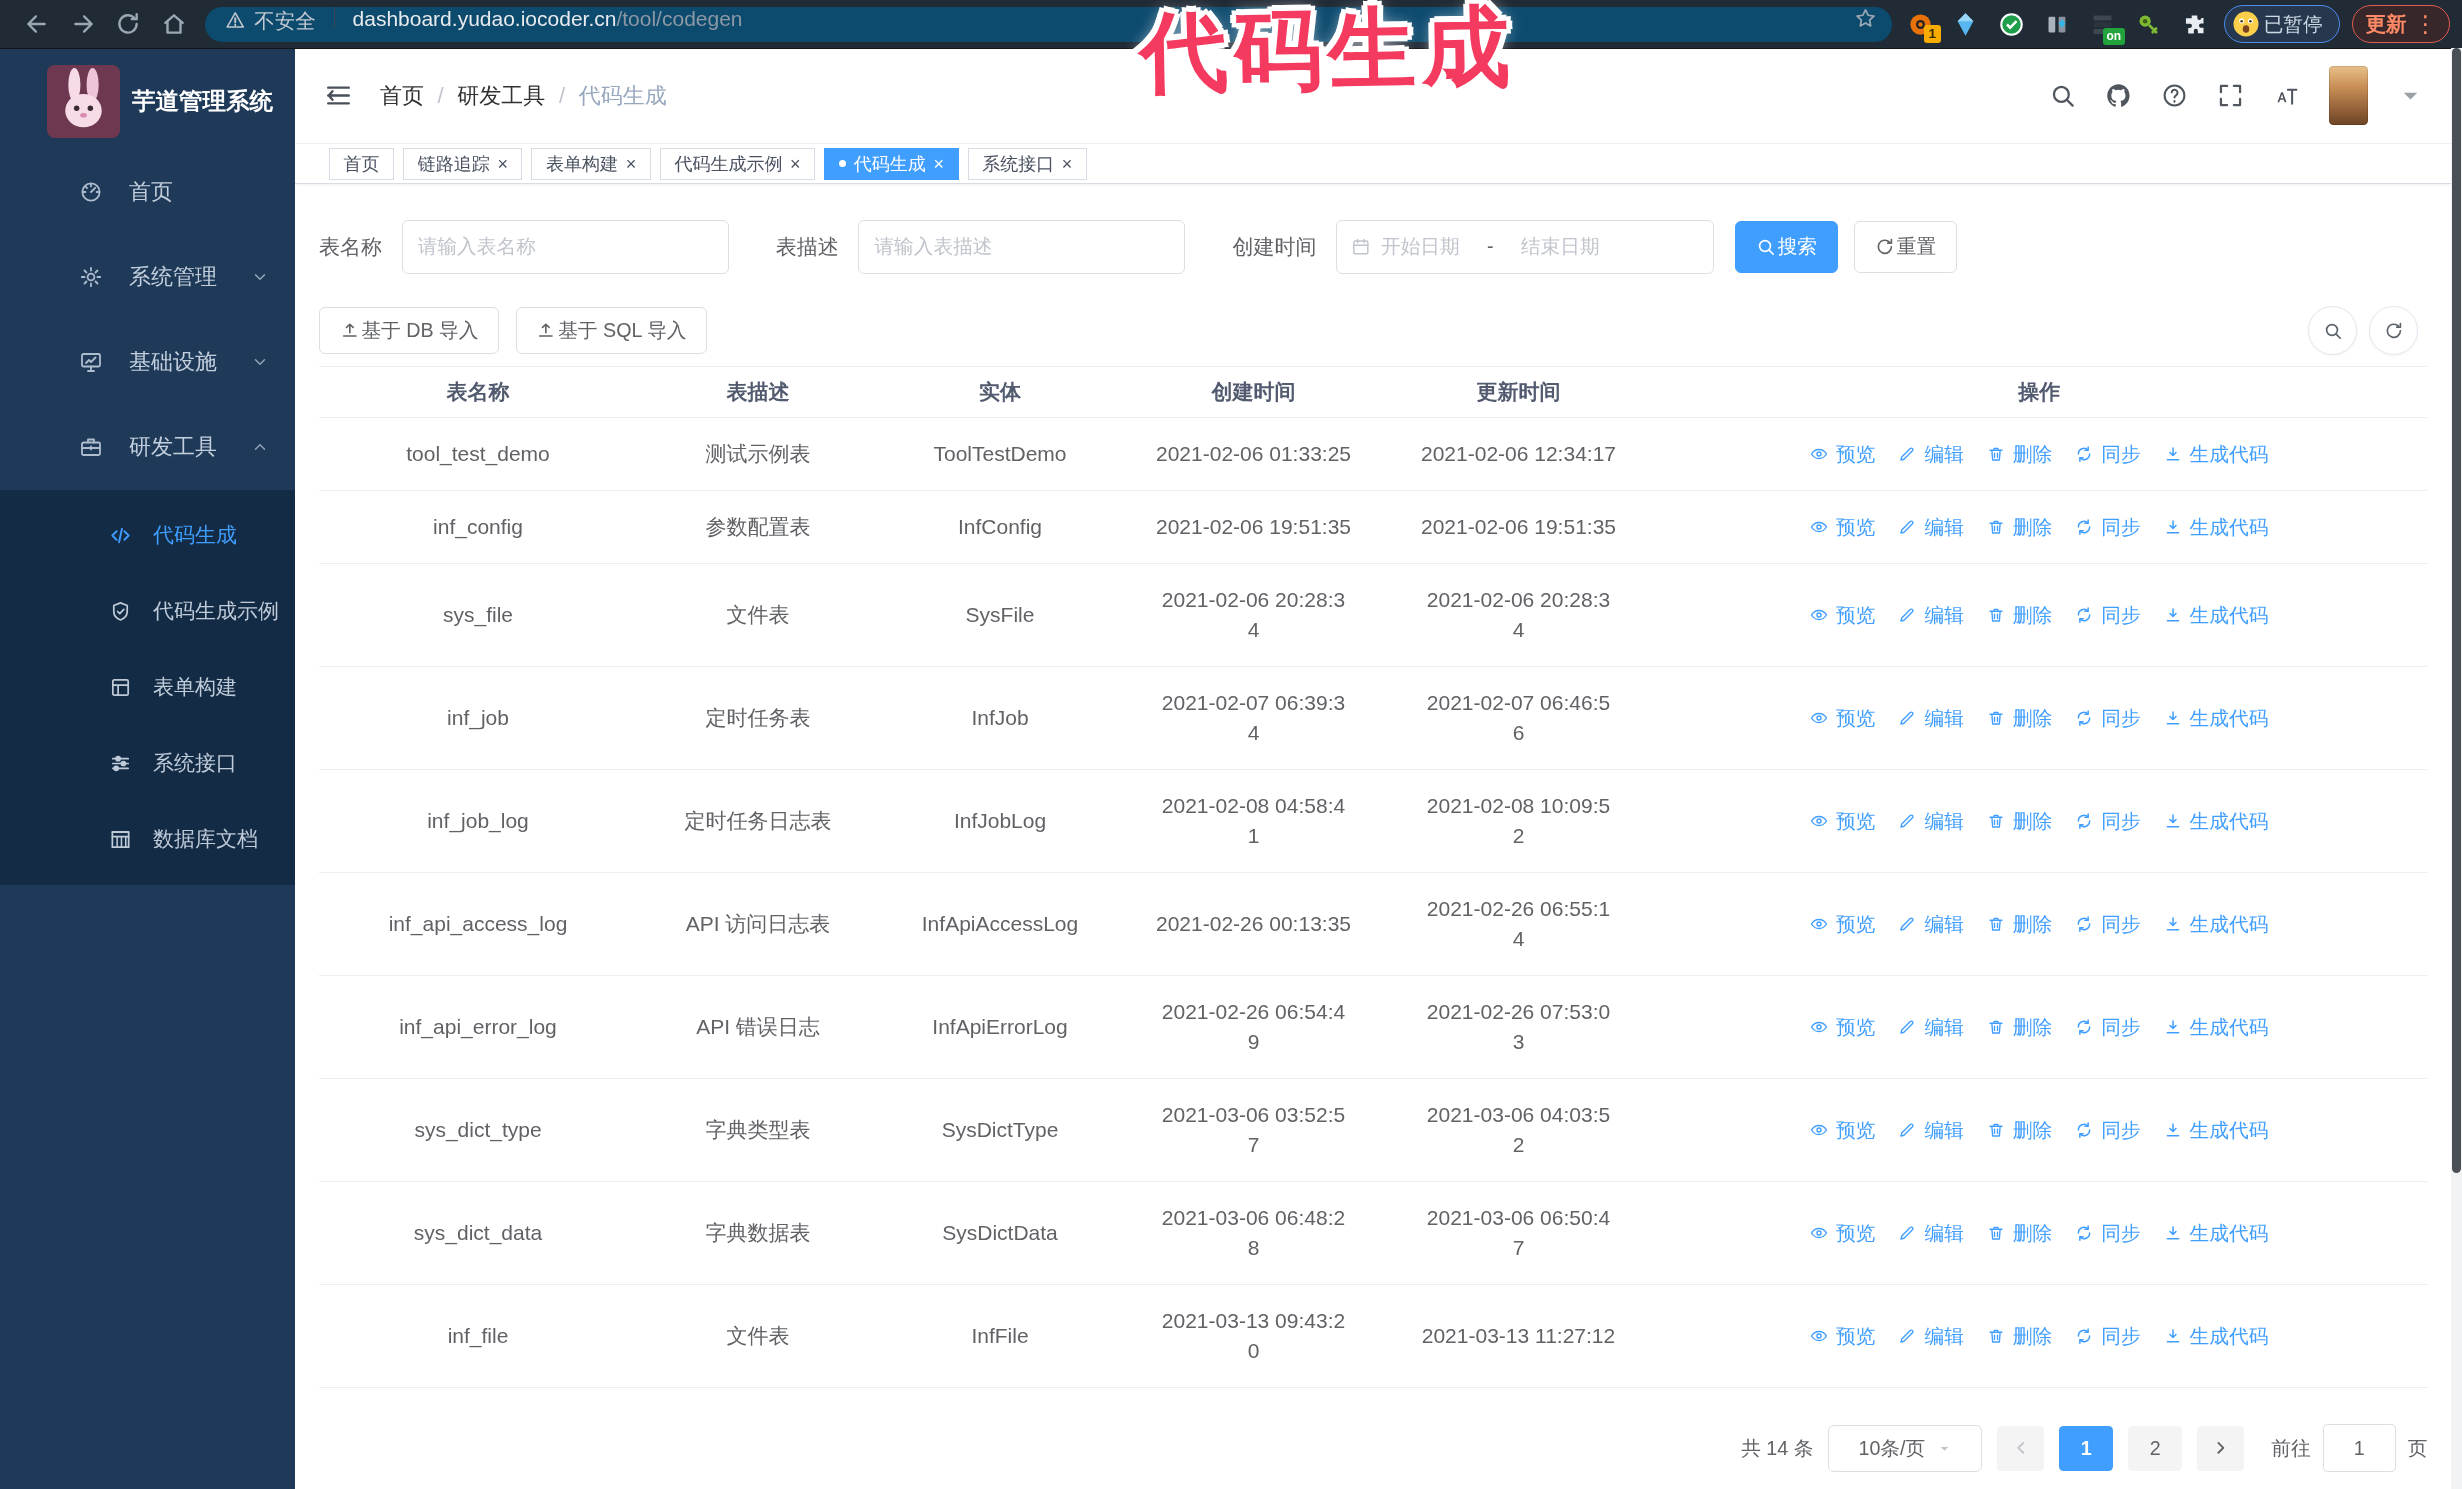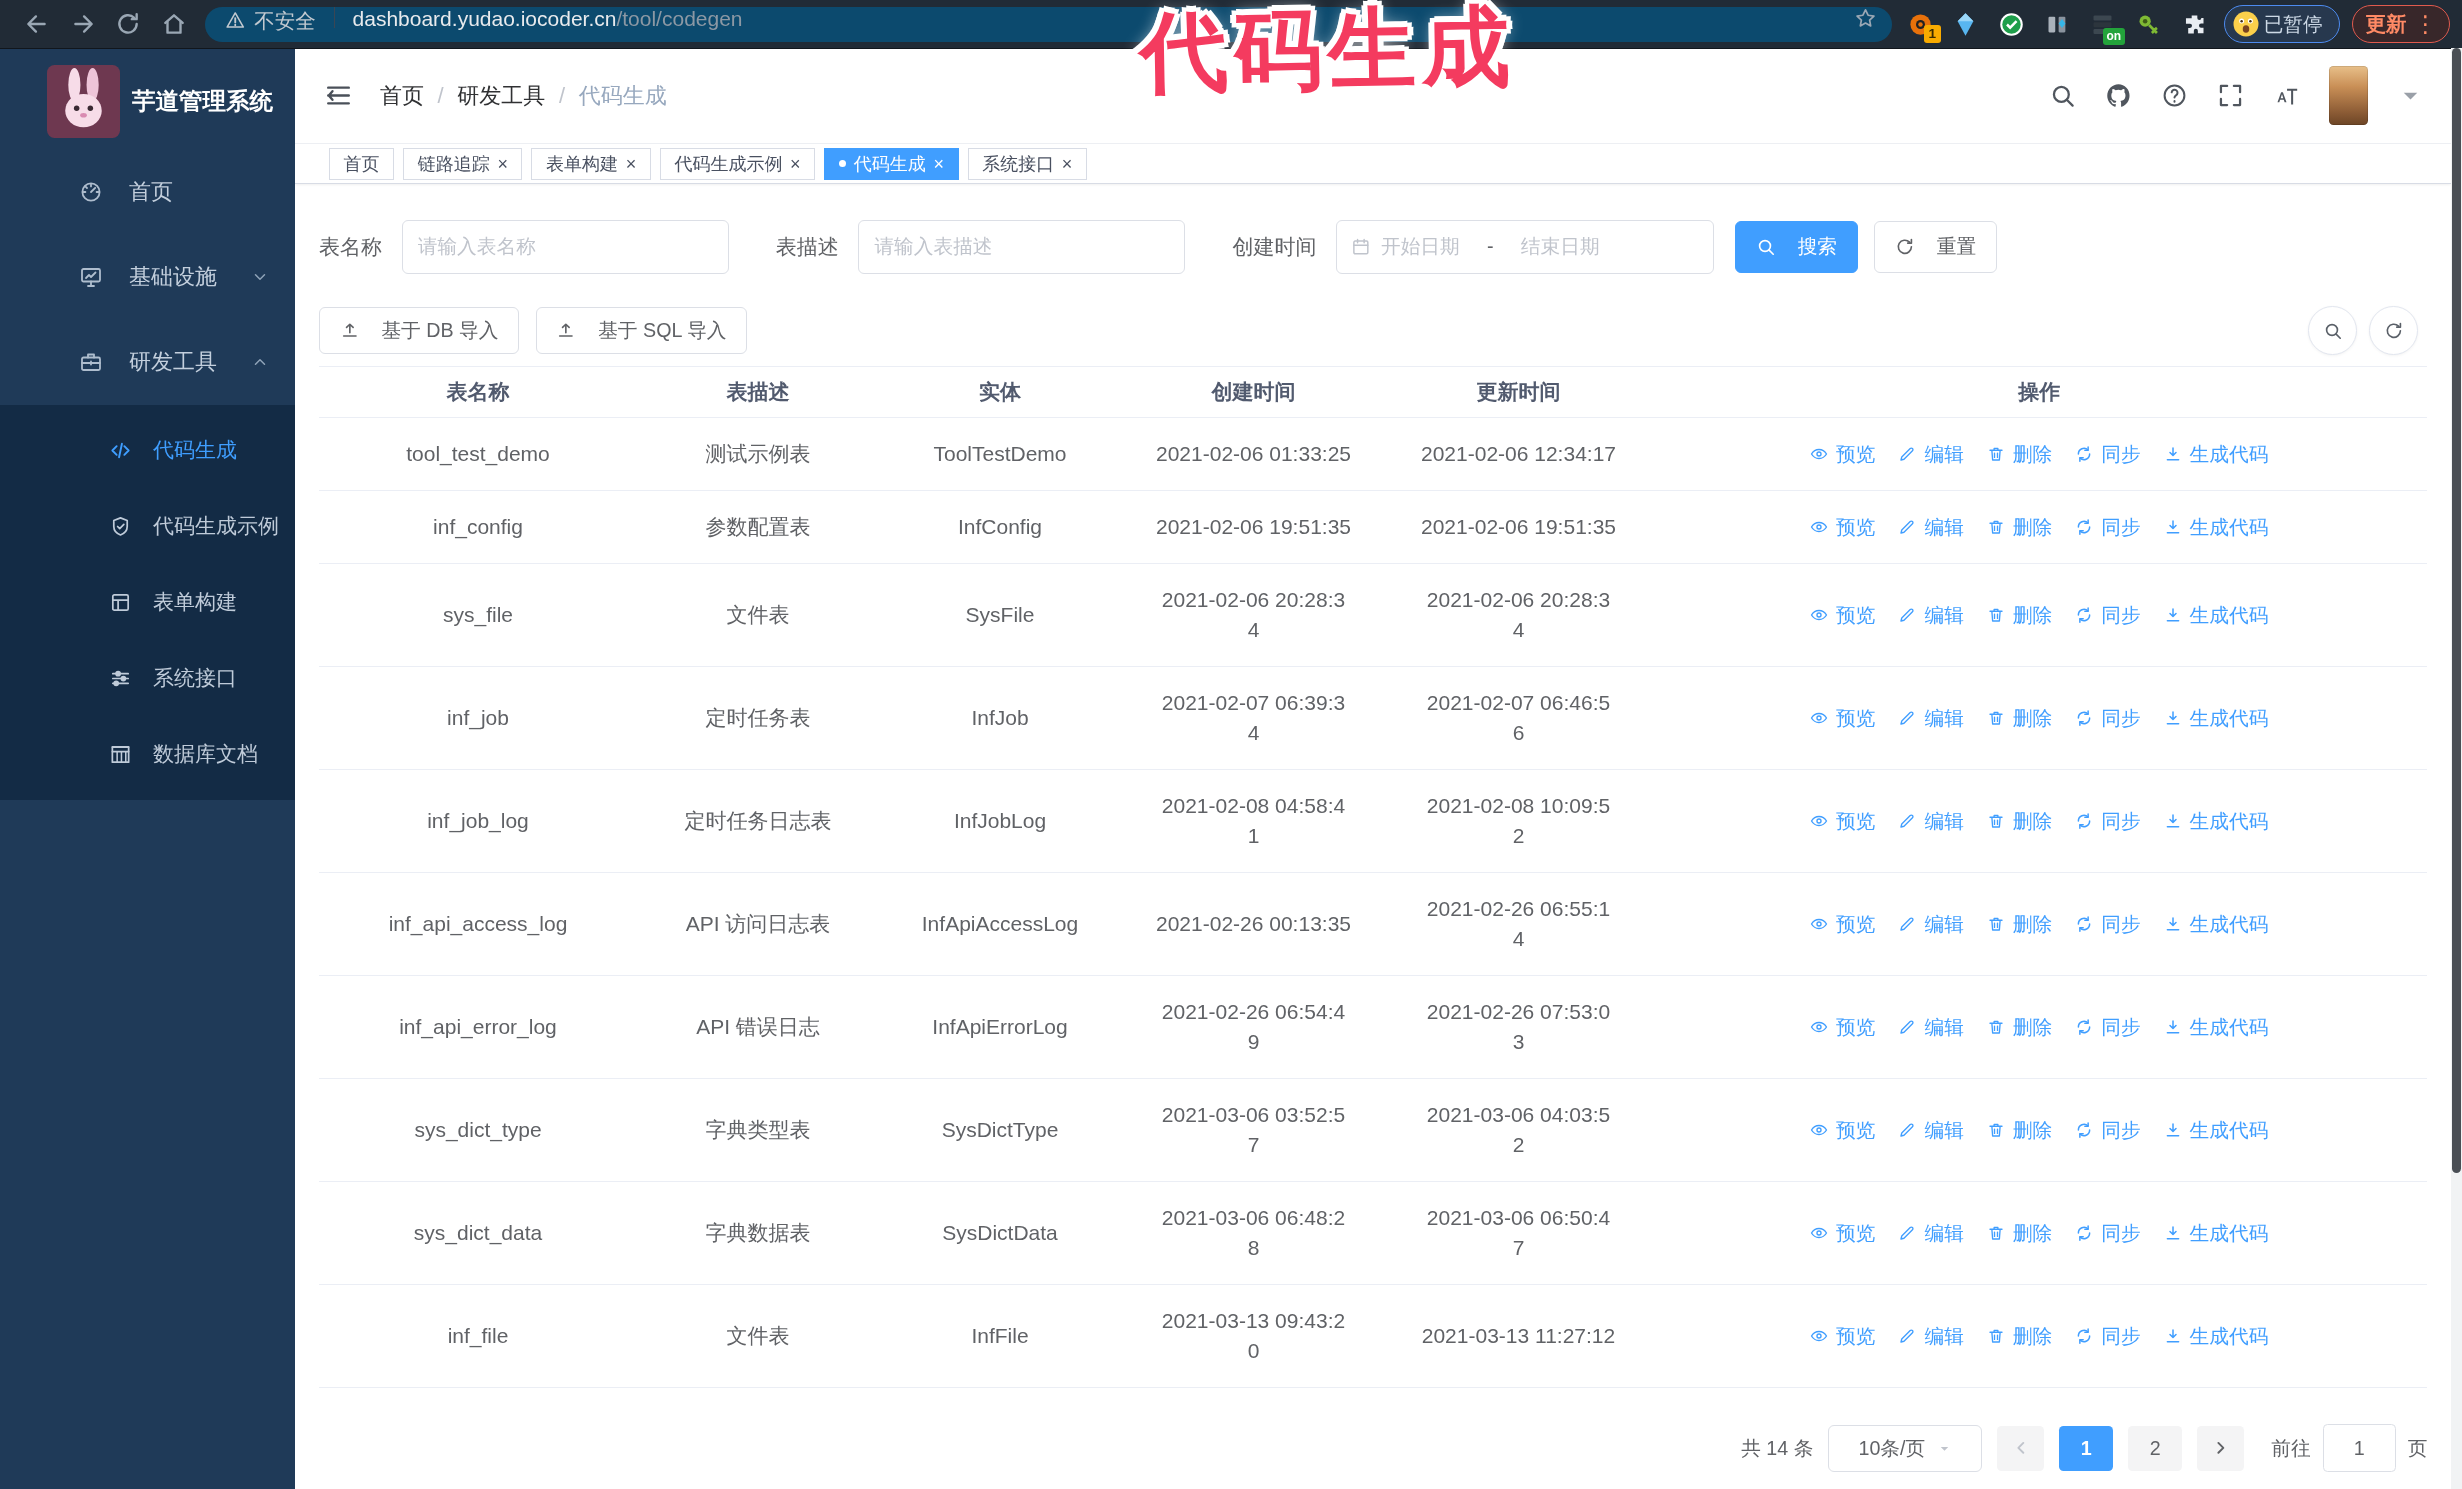--- a/index.html
+++ b/index.html
@@ -62,21 +62,21 @@
 
   .content{padding:35px 24px 0;}
   .filter-row{display:flex;align-items:center;height:55px;font-size:21px;color:#606266;}
   .f-label{margin-right:19.7px;white-space:nowrap;}
   .f-input{width:295px;height:52px;border:0.8px solid #dcdfe6;border-radius:6px;font-size:19.7px;color:#606266;padding:0 15px;outline:none;font-family:inherit;}
   .f-input::placeholder{color:#c0c4cc;}
   .gap-lg{width:47px;}
   .date-box{width:349px;height:52px;border:0.8px solid #dcdfe6;border-radius:6px;display:flex;align-items:center;padding:0 13.6px;color:#c0c4cc;font-size:19.7px;gap:10.6px;}
   .date-box .mid{color:#606266;flex:0 0 auto;margin:0 16.7px;}
   .date-box .ph{white-space:nowrap;}
-  .btn{display:inline-flex;align-items:center;justify-content:center;gap:22px;height:52px;border-radius:6px;font-size:19.7px;cursor:pointer;border:0.8px solid #dcdfe6;background:#fff;color:#606266;padding:0 19.7px;white-space:nowrap;}
+  .btn{display:inline-flex;align-items:center;justify-content:center;gap:2px;height:52px;border-radius:6px;font-size:19.7px;cursor:pointer;border:0.8px solid #dcdfe6;background:#fff;color:#606266;padding:0 19.7px;white-space:nowrap;}
   .btn.primary{background:#409eff;border-color:#409eff;color:#fff;}
   .btn .icon{font-size:19.7px;}
   .search-btn{margin-left:21px;}
   .reset-btn{margin-left:16.7px;}
 
   .import-row{margin-top:32px;display:flex;align-items:center;gap:16.7px;position:relative;height:48px;}
   .import-row .btn{height:47px;}
   .round-btns{position:absolute;right:9px;top:0;display:flex;gap:12px;}
   .round-btn{width:47px;height:47px;border-radius:50%;border:0.8px solid #e2e6ef;background:#fff;display:flex;align-items:center;justify-content:center;color:#5a6068;font-size:19.7px;cursor:pointer;box-shadow:0 0.8px 3px rgba(0,0,0,.05);}
 
@@ -263,20 +263,34 @@
             <svg viewBox="0 0 24 24" fill="none" stroke="currentColor" stroke-width="1.8" stroke-linecap="round" stroke-linejoin="round">
               <circle cx="12" cy="12" r="8.6"></circle>
               <path d="M12 12l4.2-4.2M12 4.6v1.8M4.6 12h1.8M17.6 12h1.8M6.8 6.8l1.2 1.2"></path>
             </svg>
           </span>
           <span>首页</span>
         </div>
         <div class="menu-item">
           <span class="icon">
             <svg viewBox="0 0 24 24" fill="none" stroke="currentColor" stroke-width="1.8" stroke-linecap="round" stroke-linejoin="round">
+              <circle cx="12" cy="12" r="3.4"></circle>
+              <path d="M12 2.8v2.8M12 18.4v2.8M2.8 12h2.8M18.4 12h2.8M5.5 5.5l2 2M16.5 16.5l2 2M18.5 5.5l-2 2M7.5 16.5l-2 2"></path>
+            </svg>
+          </span>
+          <span>系统管理</span>
+          <span class="icon chev">
+            <svg viewBox="0 0 24 24" fill="none" stroke="currentColor" stroke-width="1.8" stroke-linecap="round" stroke-linejoin="round">
+              <path d="M6 9l6 6 6-6" stroke-width="2"></path>
+            </svg>
+          </span>
+        </div>
+        <div class="menu-item">
+          <span class="icon">
+            <svg viewBox="0 0 24 24" fill="none" stroke="currentColor" stroke-width="1.8" stroke-linecap="round" stroke-linejoin="round">
               <rect x="3" y="4" width="18" height="12.5" rx="1.5"></rect>
               <path d="M9 21h6M12 16.5V21M7 13l3-3 2 2 4.5-4.5"></path>
             </svg>
           </span>
           <span>基础设施</span>
           <span class="icon chev">
             <svg viewBox="0 0 24 24" fill="none" stroke="currentColor" stroke-width="1.8" stroke-linecap="round" stroke-linejoin="round">
               <path d="M6 9l6 6 6-6" stroke-width="2"></path>
             </svg>
           </span>

